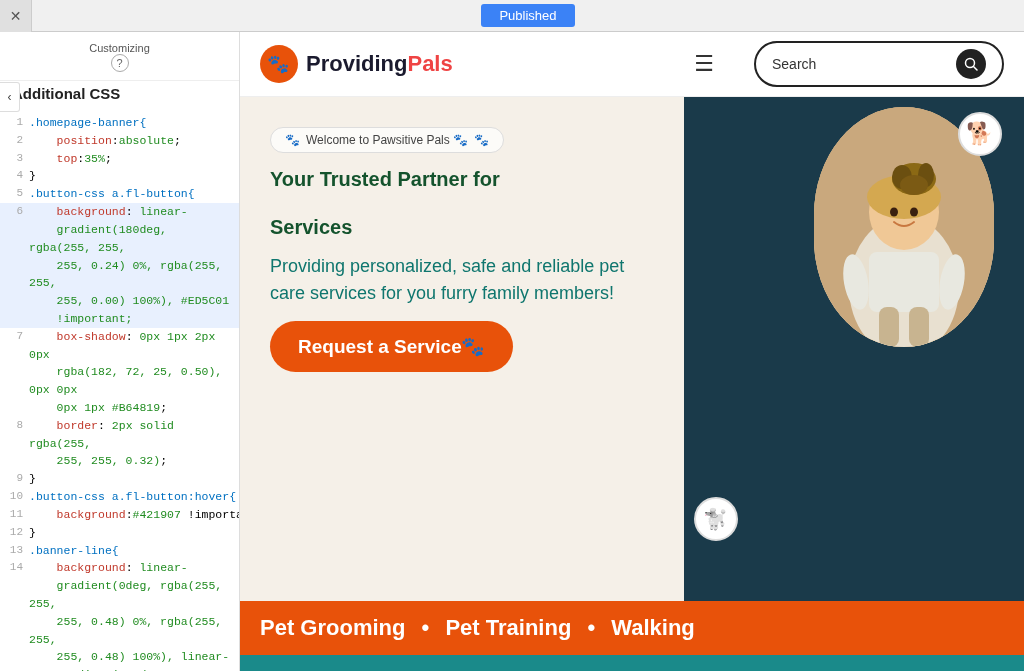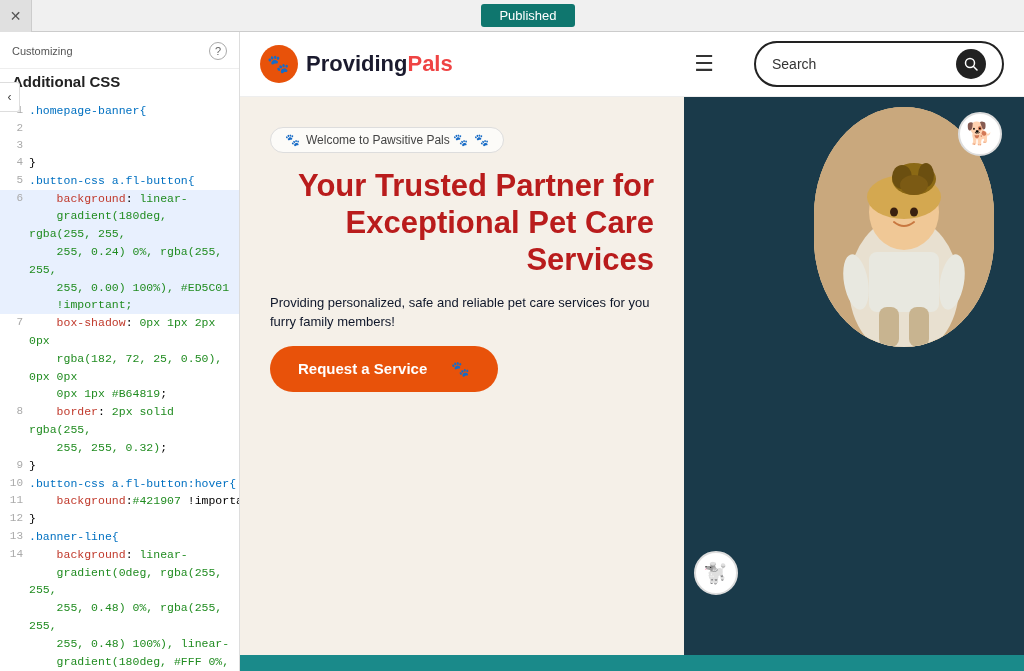--- a/index.html
+++ b/index.html
@@ -21,21 +21,21 @@
       align-items: center;
       justify-content: center;
       background: #e0e0e0;
       border-right: 1px solid #ccc;
       cursor: pointer;
       font-size: 14px;
       color: #555;
     }
     .published-btn {
       margin: 0 auto;
-      background: #0f766e;
+      background: #3b82f6;
       color: #fff;
       border: none;
       padding: 4px 18px;
       border-radius: 3px;
       font-size: 13px;
       cursor: pointer;
     }
 
     
     .main-layout {
@@ -52,20 +52,21 @@
       display: flex;
       flex-direction: column;
       flex-shrink: 0;
     }
     .panel-header {
       padding: 10px 12px 8px 12px;
       border-bottom: 1px solid #eee;
       display: flex;
       align-items: center;
       justify-content: space-between;
+      flex-direction: column;
     }
     .customizing-label {
       font-size: 11px;
       color: #555;
     }
     .help-icon {
       width: 18px;
       height: 18px;
       border-radius: 50%;
       border: 1px solid #aaa;
@@ -230,43 +231,42 @@
       gap: 6px;
       background: rgba(255,255,255,0.7);
       border: 1px solid #ddd;
       border-radius: 20px;
       padding: 5px 14px;
       font-size: 12px;
       color: #444;
       width: fit-content;
     }
     .hero-title {
-      font-size: 31px;
+      font-size: 20px;
       font-weight: 900;
-      color: #b91c1c;
+      color: #14532d;
       line-height: 1.2;
-      text-align: right;
     }
     .hero-subtitle {
-      font-size: 13px;
-      color: #0f172a;
+      font-size: 18px;
+      color: #0f766e;
       line-height: 1.5;
     }
     .cta-button {
       background: #e8520a;
       color: #fff;
       border: none;
       border-radius: 30px;
       padding: 14px 28px;
-      font-size: 15px;
+      font-size: 19px;
       font-weight: bold;
       cursor: pointer;
       display: inline-flex;
-      align-items: flex-start;
-      gap: 24px;
+      align-items: flex-end;
+      gap: 0;
       width: fit-content;
     }
 
     
     .hero-image-area {
       width: 340px;
       flex-shrink: 0;
       position: relative;
       background: #1a3a4a;
       overflow: hidden;
@@ -374,23 +374,25 @@
     </div>
     <div class="panel-title">Additional CSS</div>
 
     <div class="code-editor">
       <div class="code-line">
         <span class="line-num">1</span>
         <span class="line-content kw-selector">.homepage-banner{</span>
       </div>
       <div class="code-line">
         <span class="line-num">2</span>
+        <span class="line-content"><span class="kw-prop">    position</span>:<span class="kw-value">absolute</span>;</span>
       </div>
       <div class="code-line">
         <span class="line-num">3</span>
+        <span class="line-content"><span class="kw-prop">    top</span>:<span class="kw-value">35%</span>;</span>
       </div>
       <div class="code-line">
         <span class="line-num">4</span>
         <span class="line-content">}</span>
       </div>
       <div class="code-line">
         <span class="line-num">5</span>
         <span class="line-content kw-selector">.button-css a.fl-button{</span>
       </div>
       <div class="code-line highlight-line">
@@ -461,21 +463,21 @@
       <div class="hero-section">
 
         <div class="hero-content">
           <div class="welcome-badge">
             <span>🐾</span>
             <span>Welcome to Pawsitive Pals 🐾</span>
             <span>🐾</span>
           </div>
           <div class="hero-title">
             <span>Your Trusted Partner for</span><br>
-            <span>Exceptional Pet Care</span><br>
+            <br>
             <span>Services</span>
           </div>
           <p class="hero-subtitle">Providing personalized, safe and reliable pet care services for you furry family members!</p>
           <button class="cta-button">
             <span>Request a Service</span>
             <span>🐾</span>
           </button>
         </div>
 
         <div class="hero-image-area">
@@ -518,18 +520,27 @@
               </svg>
             </div>
           </div>
 
           <div class="walking-badge">
             <span>🐩</span>
           </div>
         </div>
       </div>
 
+      <div class="services-ticker">
+        <div class="ticker-content">
+          <span>Pet Grooming</span>
+          <span class="ticker-dot">•</span>
+          <span>Pet Training</span>
+          <span class="ticker-dot">•</span>
+          <span>Walking</span>
+        </div>
+      </div>
 
       <div class="teal-bar"></div>
     </div>
 
   </div>
 </div>
 
 </body></html>

